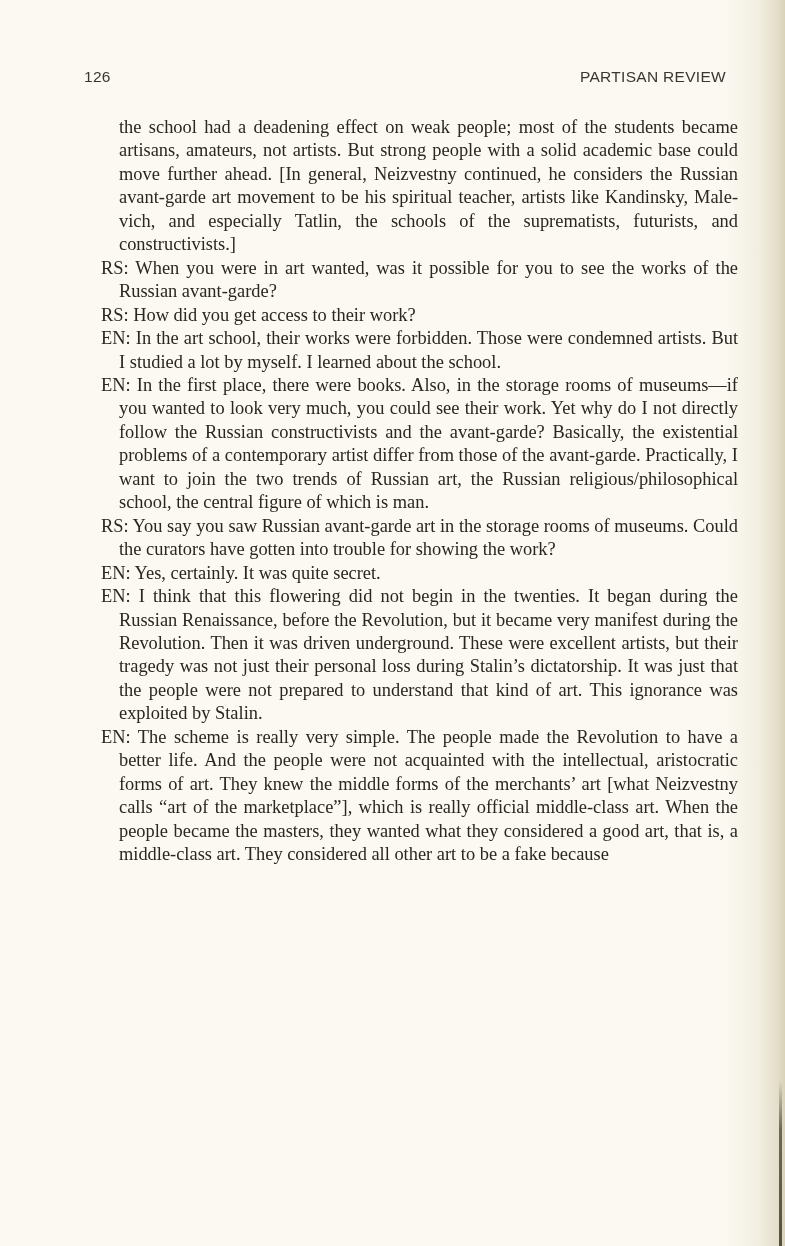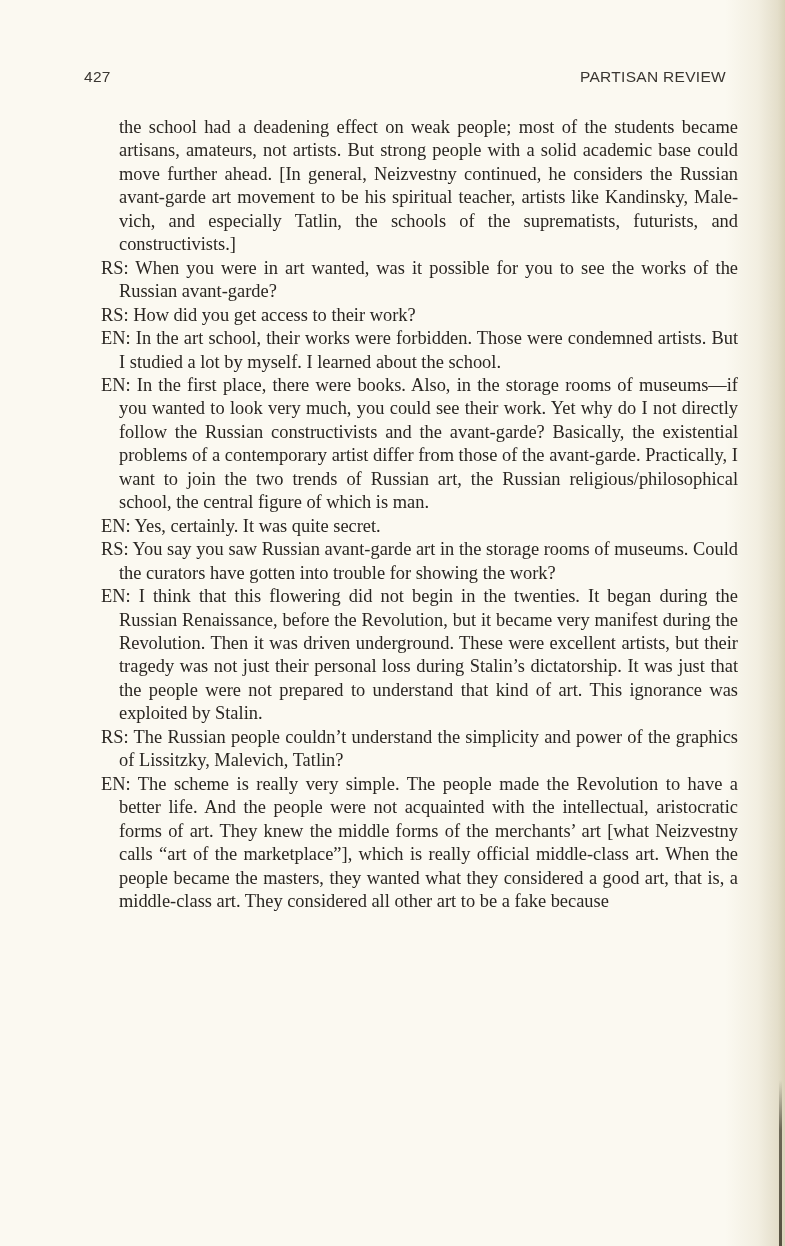--- a/index.html
+++ b/index.html
@@ -35,21 +35,21 @@
   .para.cont { padding-left: 18px; text-indent: 0; }
   .speaker { }
 </style>
 </head>
 <body>
 
 <div class="page-shade"></div>
 <div class="binding-line"></div>
 
 <div class="running-head">
-  <span class="folio">427</span>
+  <span class="folio">126</span>
   <span class="journal">PARTISAN REVIEW</span>
 </div>
 
 <div class="body-text">
   <p class="para cont">
     <span>the school had a deadening effect on weak people; most of the students became artisans, amateurs, not artists. But strong people with a solid academic base could move further ahead. [In general, Neizvestny continued, he considers the Russian avant-garde art movement to be his spiritual teacher, artists like Kandinsky, Male­vich, and especially Tatlin, the schools of the suprematists, futurists, and constructivists.]</span>
   </p>
   <p class="para">
     <span class="speaker">RS:</span>
     <span>When you were in art wanted, was it possible for you to see the works of the Russian avant-garde?</span>
@@ -60,32 +60,28 @@
   </p>
   <p class="para">
     <span class="speaker">EN:</span>
     <span>In the art school, their works were forbidden. Those were con­demned artists. But I studied a lot by myself. I learned about the school.</span>
   </p>
   <p class="para">
     <span class="speaker">EN:</span>
     <span>In the first place, there were books. Also, in the storage rooms of museums—if you wanted to look very much, you could see their work. Yet why do I not directly follow the Russian constructivists and the avant-garde? Basically, the existential problems of a contem­porary artist differ from those of the avant-garde. Practically, I want to join the two trends of Russian art, the Russian religious/philo­sophical school, the central figure of which is man.</span>
   </p>
   <p class="para">
-    <span class="speaker">EN:</span>
-    <span>Yes, certainly. It was quite secret.</span>
-  </p>
-  <p class="para">
     <span class="speaker">RS:</span>
     <span>You say you saw Russian avant-garde art in the storage rooms of museums. Could the curators have gotten into trouble for showing the work?</span>
   </p>
   <p class="para">
     <span class="speaker">EN:</span>
-    <span>I think that this flowering did not begin in the twenties. It began during the Russian Renaissance, before the Revolution, but it became very manifest during the Revolution. Then it was driven underground. These were excellent artists, but their tragedy was not just their personal loss during Stalin’s dictatorship. It was just that the people were not prepared to understand that kind of art. This ignorance was exploited by Stalin.</span>
+    <span>Yes, certainly. It was quite secret.</span>
   </p>
   <p class="para">
-    <span class="speaker">RS:</span>
-    <span>The Russian people couldn’t understand the simplicity and power of the graphics of Lissitzky, Malevich, Tatlin?</span>
+    <span class="speaker">EN:</span>
+    <span>I think that this flowering did not begin in the twenties. It began during the Russian Renaissance, before the Revolution, but it became very manifest during the Revolution. Then it was driven underground. These were excellent artists, but their tragedy was not just their personal loss during Stalin’s dictatorship. It was just that the people were not prepared to understand that kind of art. This ignorance was exploited by Stalin.</span>
   </p>
   <p class="para">
     <span class="speaker">EN:</span>
     <span>The scheme is really very simple. The people made the Revolution to have a better life. And the people were not acquainted with the intellectual, aristocratic forms of art. They knew the middle forms of the merchants’ art [what Neizvestny calls “art of the marketplace”], which is really official middle-class art. When the people became the masters, they wanted what they considered a good art, that is, a middle-class art. They considered all other art to be a fake because</span>
   </p>
 </div>
 
 </body></html>

